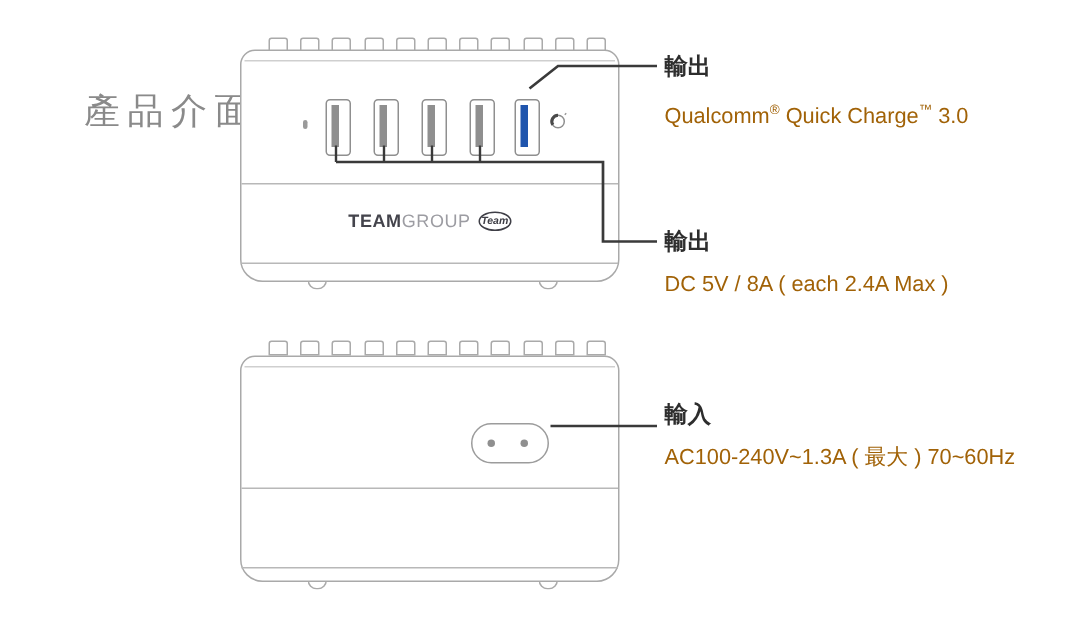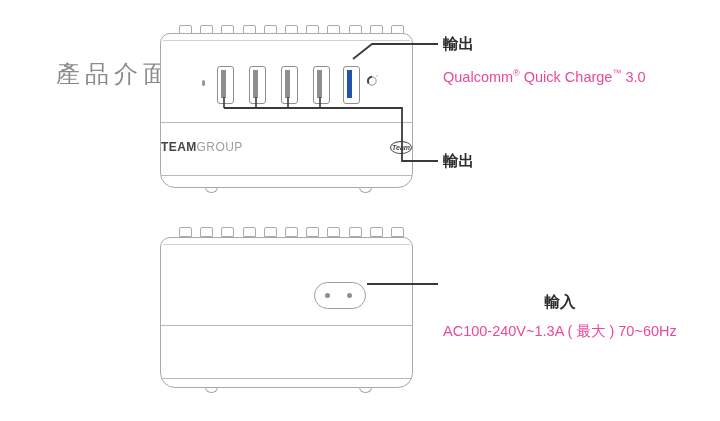--- a/index.html
+++ b/index.html
@@ -36,42 +36,42 @@
   .led{position:absolute;left:41px;top:46px;width:3px;height:6px;border-radius:2px;background:#9a9a9a;}
   .usb-port{
     position:absolute;top:32px;width:17px;height:38px;background:#fff;
     border:1.5px solid #8f8f8f;border-radius:3px;box-sizing:border-box;
   }
   .usb-port .pin{position:absolute;left:3px;top:3px;width:5px;height:28px;background:#8f8f8f;}
   .usb-port.qc .pin{background:#1f55ad;}
   .qc-icon{position:absolute;left:205px;top:40px;width:13px;height:13px;}
   .logo-row{
     position:absolute;left:0;right:0;top:105px;height:16px;z-index:2;
-    display:flex;align-items:center;justify-content:space-between;gap:5px;
+    display:flex;align-items:center;justify-content:center;gap:5px;
   }
   .logo-word{font-size:12px;letter-spacing:.4px;color:#9c9ca2;font-weight:400;}
   .logo-word b{color:#44444c;font-weight:700;}
   .logo-badge{
     display:inline-flex;align-items:center;justify-content:center;
     width:22px;height:13px;border:1.5px solid #3e3e46;border-radius:50%;
     font-size:7px;font-weight:700;font-style:italic;color:#3e3e46;box-sizing:border-box;
   }
   
   .power-inlet{
     position:absolute;left:153px;top:44px;width:52px;height:27px;background:#fff;
     border:1.5px solid #9c9c9c;border-radius:14px;box-sizing:border-box;z-index:2;
   }
   .power-inlet .pin-dot{position:absolute;top:10px;width:5px;height:5px;border-radius:50%;background:#8f8f8f;}
   .power-inlet .pin-dot.l{left:10px;} .power-inlet .pin-dot.r{left:32px;}
   
   .lines-overlay{position:absolute;left:0;top:0;z-index:5;pointer-events:none;}
   
   .ann{position:absolute;left:443px;z-index:6;}
   .ann-label{font-size:15.5px;font-weight:700;color:#2d2d2d;margin:0 0 8px 0;}
-  .ann-line{font-size:14.5px;color:#ec4899;line-height:21px;white-space:nowrap;}
+  .ann-line{font-size:14.5px;color:#a16207;line-height:21px;white-space:nowrap;}
   .ann-line sup{font-size:9px;}
 </style>
 </head>
 <body>
 
 <div class="canvas">
 
   <div class="page-title">產品介面</div>
 
   <div class="device" style="top:25px;height:170px;">
@@ -166,20 +166,21 @@
     <line x1="367" y1="284" x2="438" y2="284" stroke="#3a3a3a" stroke-width="1.8"></line>
   </svg>
 
   <div class="ann" style="top:34px;">
     <div class="ann-label">輸出</div>
     <div class="ann-line"><span>Qualcomm</span><sup>®</sup><span> Quick Charge</span><sup>™</sup><span> 3.0</span></div>
   </div>
 
   <div class="ann" style="top:151px;">
     <div class="ann-label">輸出</div>
+    <div class="ann-line">DC 5V / 8A ( each 2.4A Max )</div>
   </div>
 
-  <div class="ann" style="top:292px;text-align:center;">
+  <div class="ann" style="top:266px;">
     <div class="ann-label">輸入</div>
     <div class="ann-line">AC100-240V~1.3A ( 最大 ) 70~60Hz</div>
   </div>
 
 </div>
 
 </body></html>

